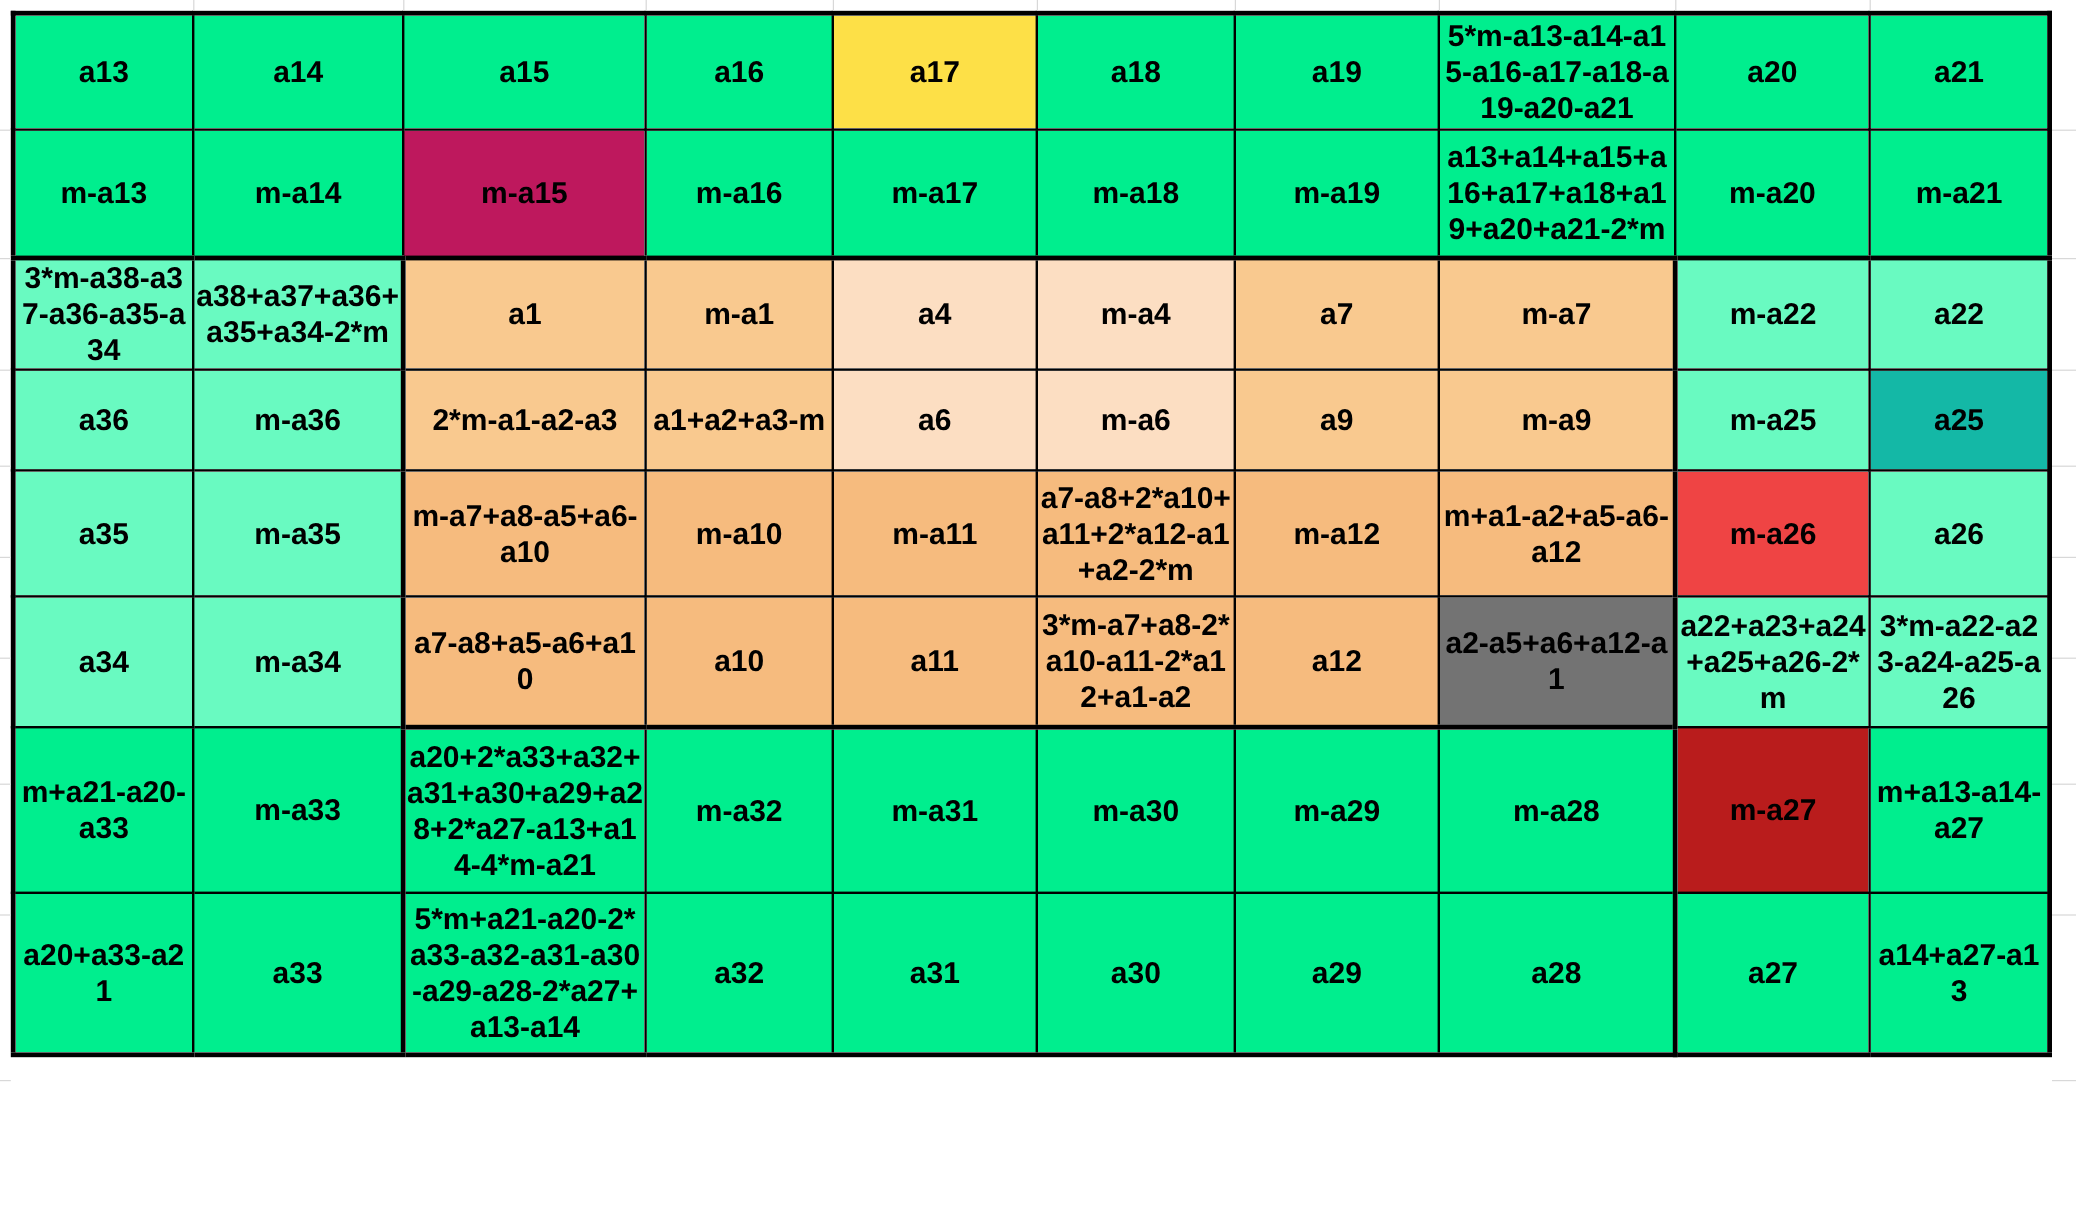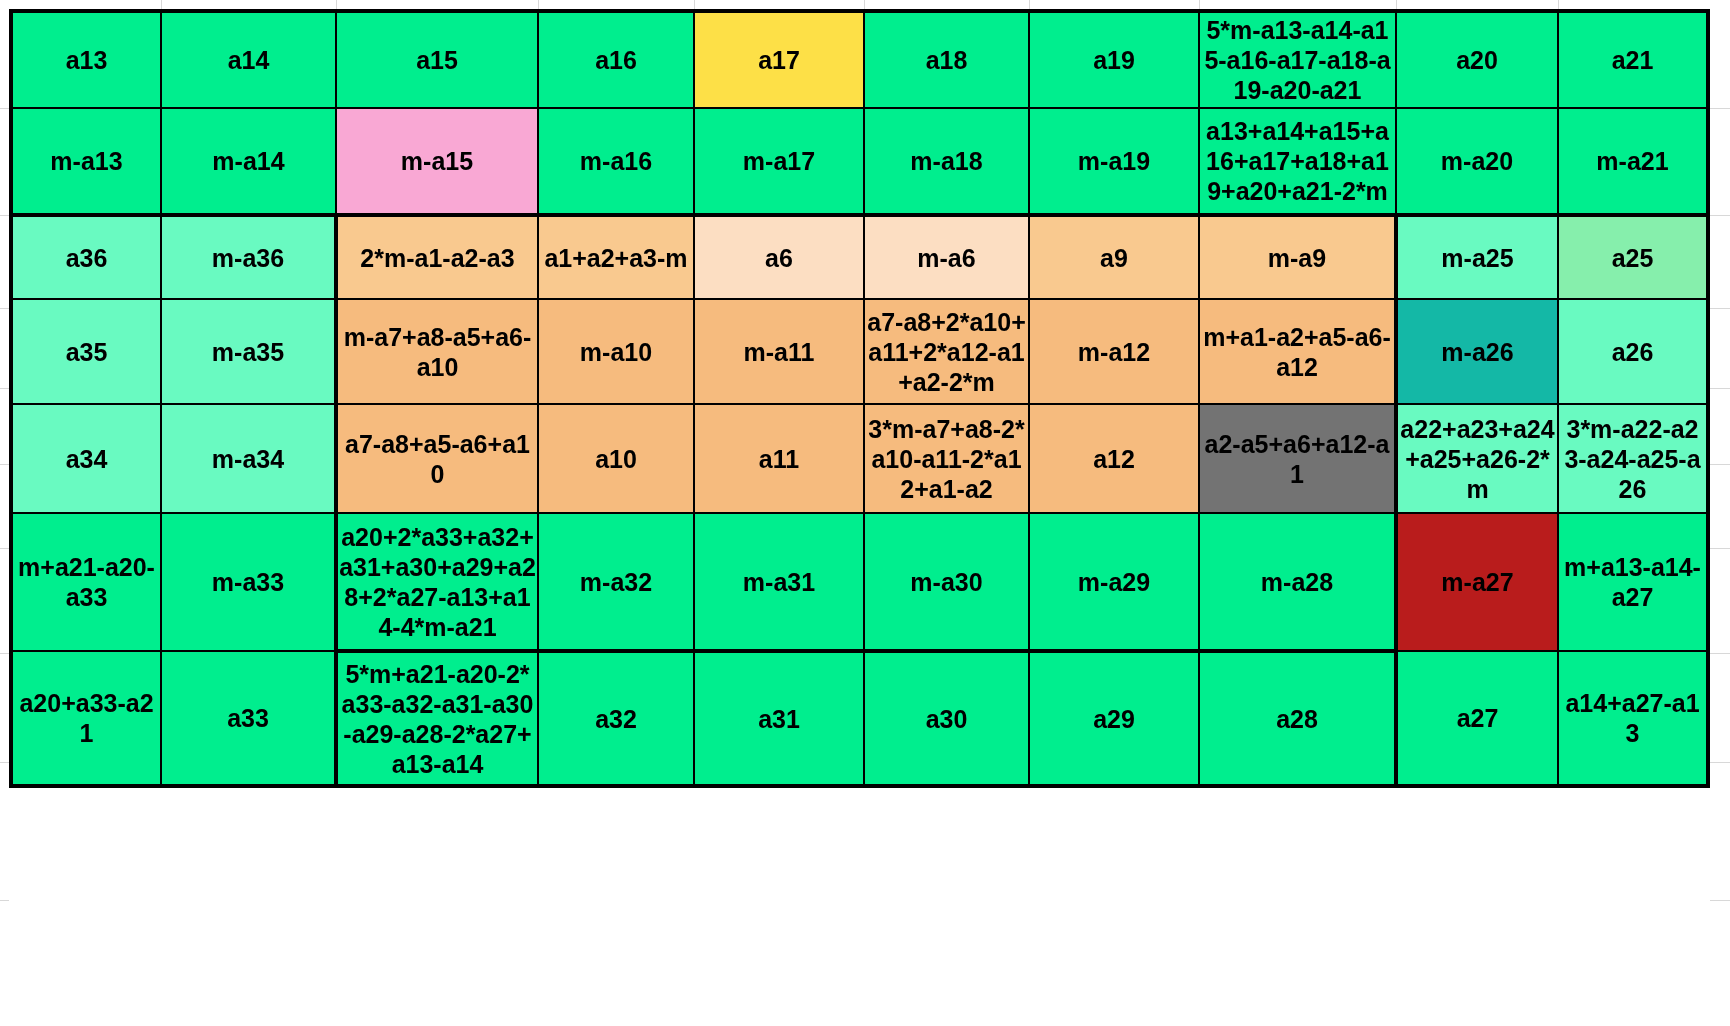--- a/index.html
+++ b/index.html
@@ -74,51 +74,63 @@
           <td style="background: #fde047;">a17</td>
           <td style="background: rgb(0, 238, 142);">a18</td>
           <td style="background: rgb(0, 238, 142);">a19</td>
           <td style="background: rgb(0, 238, 142);">5*m-a13-a14-a15-a16-a17-a18-a19-a20-a21</td>
           <td style="background: rgb(0, 238, 142);">a20</td>
           <td style="background: rgb(0, 238, 142);">a21</td>
         </tr>
         <tr style="height: 107px;">
           <td style="background: rgb(0, 238, 142);">m-a13</td>
           <td style="background: rgb(0, 238, 142);">m-a14</td>
-          <td style="background: #f9a8d4;">m-a15</td>
+          <td style="background: #be185d;">m-a15</td>
           <td style="background: rgb(0, 238, 142);">m-a16</td>
           <td style="background: rgb(0, 238, 142);">m-a17</td>
           <td style="background: rgb(0, 238, 142);">m-a18</td>
           <td style="background: rgb(0, 238, 142);">m-a19</td>
           <td style="background: rgb(0, 238, 142);">a13+a14+a15+a16+a17+a18+a19+a20+a21-2*m</td>
           <td style="background: rgb(0, 238, 142);">m-a20</td>
           <td style="background: rgb(0, 238, 142);">m-a21</td>
+        </tr>
+        <tr style="height: 69px;">
+          <td style="background: rgb(105, 250, 193);">3*m-a38-a37-a36-a35-a34</td>
+          <td style="background: rgb(105, 250, 193);">a38+a37+a36+a35+a34-2*m</td>
+          <td style="background: rgb(249, 201, 143);">a1</td>
+          <td style="background: rgb(249, 201, 143);">m-a1</td>
+          <td style="background: rgb(252, 222, 194);">a4</td>
+          <td style="background: rgb(252, 222, 194);">m-a4</td>
+          <td style="background: rgb(249, 201, 143);">a7</td>
+          <td style="background: rgb(249, 201, 143);">m-a7</td>
+          <td style="background: rgb(105, 250, 193);">m-a22</td>
+          <td style="background: rgb(105, 250, 193);">a22</td>
         </tr>
         <tr style="height: 84px;">
           <td style="background: rgb(105, 250, 193);">a36</td>
           <td style="background: rgb(105, 250, 193);">m-a36</td>
           <td style="background: rgb(249, 201, 143);">2*m-a1-a2-a3</td>
           <td style="background: rgb(249, 201, 143);">a1+a2+a3-m</td>
           <td style="background: rgb(252, 222, 194);">a6</td>
           <td style="background: rgb(252, 222, 194);">m-a6</td>
           <td style="background: rgb(249, 201, 143);">a9</td>
           <td style="background: rgb(249, 201, 143);">m-a9</td>
           <td style="background: rgb(105, 250, 193);">m-a25</td>
-          <td style="background: #86efac;">a25</td>
+          <td style="background: #14b8a6;">a25</td>
         </tr>
         <tr style="height: 105px;">
           <td style="background: rgb(105, 250, 193);">a35</td>
           <td style="background: rgb(105, 250, 193);">m-a35</td>
           <td style="background: rgb(246, 187, 126);">m-a7+a8-a5+a6-a10</td>
           <td style="background: rgb(246, 187, 126);">m-a10</td>
           <td style="background: rgb(246, 187, 126);">m-a11</td>
           <td style="background: rgb(246, 187, 126);">a7-a8+2*a10+a11+2*a12-a1+a2-2*m</td>
           <td style="background: rgb(246, 187, 126);">m-a12</td>
           <td style="background: rgb(246, 187, 126);">m+a1-a2+a5-a6-a12</td>
-          <td style="background: #14b8a6;">m-a26</td>
+          <td style="background: #ef4444;">m-a26</td>
           <td style="background: rgb(105, 250, 193);">a26</td>
         </tr>
         <tr style="height: 109px;">
           <td style="background: rgb(105, 250, 193);">a34</td>
           <td style="background: rgb(105, 250, 193);">m-a34</td>
           <td style="background: rgb(246, 187, 126);">a7-a8+a5-a6+a10</td>
           <td style="background: rgb(246, 187, 126);">a10</td>
           <td style="background: rgb(246, 187, 126);">a11</td>
           <td style="background: rgb(246, 187, 126);">3*m-a7+a8-2*a10-a11-2*a12+a1-a2</td>
           <td style="background: rgb(246, 187, 126);">a12</td>

